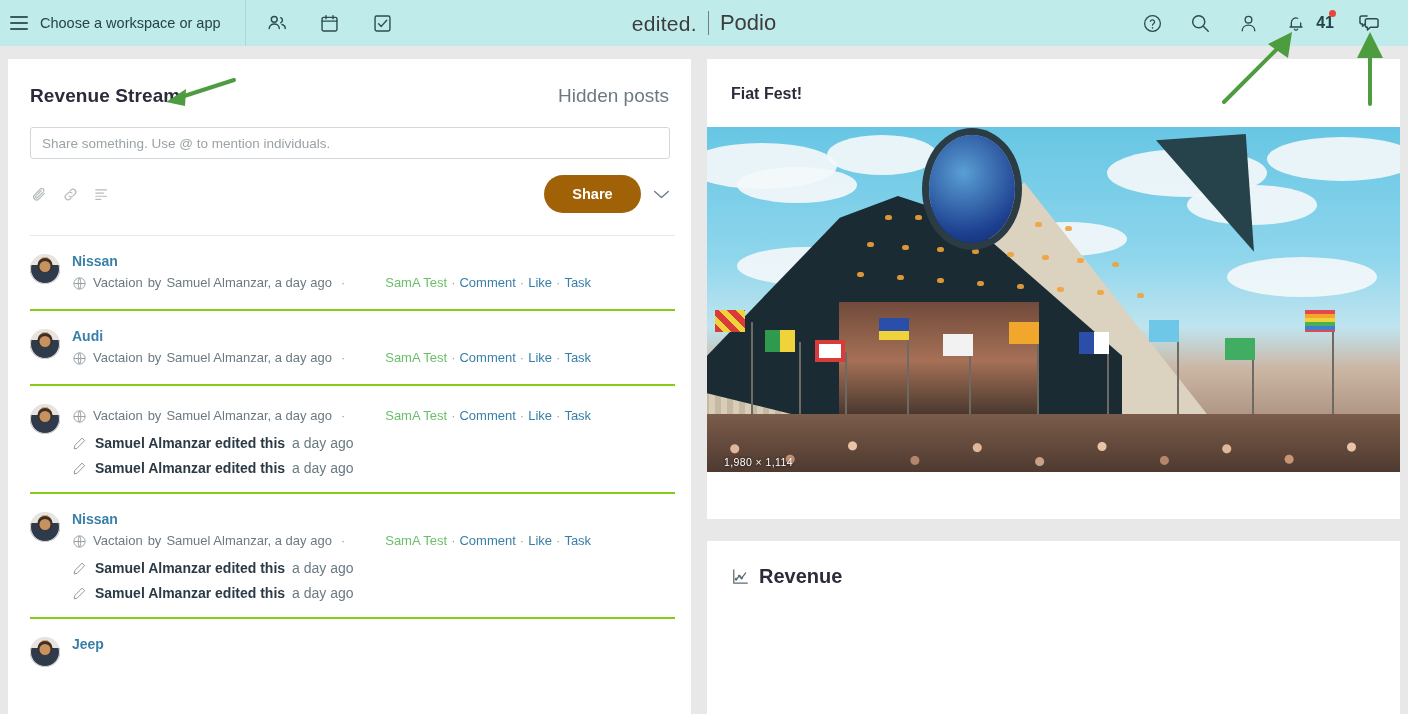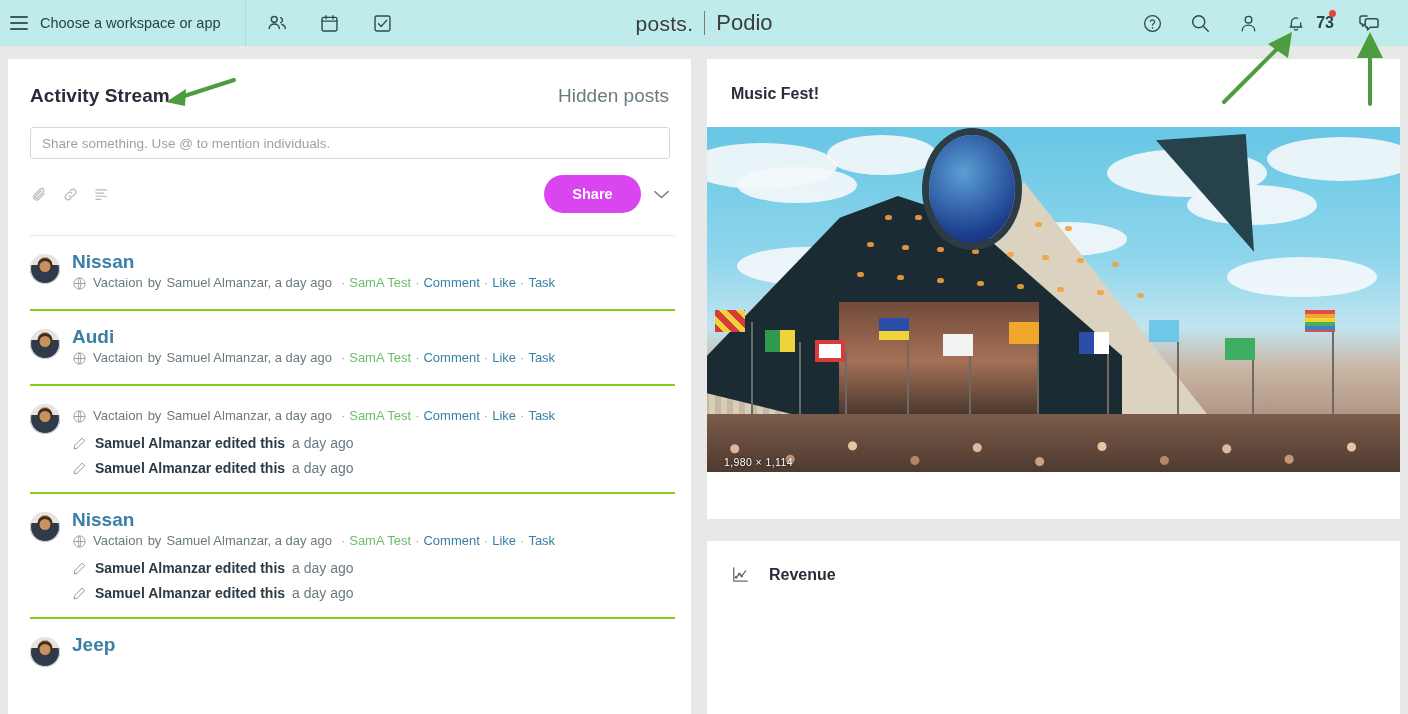--- a/index.html
+++ b/index.html
@@ -84,21 +84,21 @@
     font-size: 13.5px; color: #9aa3a8;
     width: 640px;
   }
   .share-row {
     display: flex; align-items: center; margin: 16px 18px 0 22px; width: 640px;
   }
   .compose-icons { display: flex; align-items: center; gap: 12px; color: #b6bbbe; }
   .compose-icons .ci { cursor: pointer; width: 19px; height: 19px; display:flex;align-items:center;justify-content:center;}
   .share-actions { margin-left: auto; display: flex; align-items: center; gap: 12px; }
   .share-btn {
-    background: #d946ef; color: #fff; border: none;
+    background: #a16207; color: #fff; border: none;
     border-radius: 19px; height: 38px; width: 97px;
     font-size: 14.5px; font-weight: bold; cursor: pointer;
     font-family: "Liberation Sans", sans-serif;
   }
   .share-caret { color: #6b7a82; cursor: pointer; font-size: 15px; }
 
   
   .feed { margin: 22px 18px 0 22px; width: 645px; }
   .feed-item { border-top: 2px solid #84cc16; padding: 17px 0 16px 0; display: flex; }
   .feed-item.first { border-top: 1px solid #e6e8e9; }
@@ -114,30 +114,30 @@
     content: ""; position: absolute; left: 50%; top: 14%;
     width: 15px; height: 14px; transform: translateX(-50%);
     border-radius: 50% 50% 45% 45%; background: #3b2f28;
   }
   .avatar::after {
     content: ""; position: absolute; left: 50%; top: 22%;
     width: 11px; height: 11px; transform: translateX(-50%);
     border-radius: 50%; background: #c8925f;
   }
   .fi-body { flex: 1; min-width: 0; }
-  .fi-title { font-size: 19px; color: #3a7fa8; font-weight: bold; line-height: 17px; cursor:pointer; }
+  .fi-title { font-size: 14px; color: #3a7fa8; font-weight: bold; line-height: 17px; cursor:pointer; }
   .fi-meta {
     display: flex; align-items: center; flex-wrap: wrap;
     font-size: 13px; color: #6b7a82; line-height: 20px; margin-top: 3px;
   }
   .globe { width: 15px; height: 15px; margin-right: 6px; flex: 0 0 15px; color: #9aa3a8; }
   .fi-meta .txt { margin-right: 5px; }
   .fi-meta .sep { margin: 0 4px; color: #9aa3a8; }
   .lnk { color: #3a7fa8; cursor: pointer; }
-  .lnk-green { color: #6cbf6a; cursor: pointer; }
+  .lnk-green { color: #6cbf6a; cursor: pointer; margin-left: 36px; }
   .edit-row {
     display: flex; align-items: center; font-size: 14px; margin-top: 9px; color: #2b3a45;
   }
   .pencil { width: 15px; height: 15px; margin-right: 8px; color: #8f9a9f; flex:0 0 15px;}
   .edit-name { font-weight: bold; color: #2b3a45; margin-right: 7px; }
   .edit-time { color: #6b7a82; }
 
   
   .widget { background: #fff; }
   .w-music { height: 460px; }
@@ -204,23 +204,23 @@
   }
   .photo-dims {
     position: absolute; left: 17px; bottom: 4px;
     font-size: 10.5px; color: #ffffff; letter-spacing: .4px;
     text-shadow: 0 0 3px rgba(0,0,0,.85);
     font-family: "Liberation Sans", sans-serif;
   }
 
   .w-rev { margin-top: 22px; height: 175px; }
   .rev-title {
-    display: flex; align-items: center; gap: 19px;
+    display: flex; align-items: center; gap: 9px;
     padding: 24px 24px 0 24px;
-    font-size: 16px; font-weight: bold; color: #2b2b3a;
+    font-size: 20px; font-weight: bold; color: #2b2b3a;
   }
   .rev-icon { width: 19px; height: 19px; color: #5c6b73; }
   .rev-table { margin: 20px 24px 0 24px; }
   .rev-sum {
     display: flex; align-items: center; background: #f4f5f6;
     height: 40px; padding: 0 13px; font-size: 13.5px; color: #3c4a52;
   }
   .rev-sum .val { margin-left: auto; font-weight: bold; color: #232d33; font-size: 13.5px; }
   .rev-row { display: flex; align-items: center; height: 33px; padding: 0 13px; }
   .rev-date { width: 86px; font-size: 13px; color: #4b5a63; text-align: right; margin-right: 14px; }
@@ -262,21 +262,21 @@
         <svg width="21" height="21" viewBox="0 0 24 24" fill="none" stroke="currentColor" stroke-width="1.6" stroke-linecap="round" stroke-linejoin="round">
           <rect x="3.5" y="3.5" width="17" height="17" rx="1.8"></rect>
             <path d="M7.5 12.2l3.1 3.1 6.2-7"></path>
         </svg>
       </div>
     </div>
   </div>
 
   <div class="brand">
     <div class="brand-inner">
-      <div class="brand-citrix">posts.</div>
+      <div class="brand-citrix">edited.</div>
       <div class="brand-bar"></div>
       <div class="brand-podio">Podio</div>
     </div>
   </div>
 
   <div class="tb-right">
     <div class="tb-icon">
       <svg width="21" height="21" viewBox="0 0 24 24" fill="none" stroke="currentColor" stroke-width="1.5" stroke-linecap="round" stroke-linejoin="round">
         <circle cx="12" cy="12" r="9"></circle>
           <path d="M9.6 9.4a2.5 2.5 0 0 1 4.8.9c0 1.7-2.4 2-2.4 3.5"></path>
@@ -298,36 +298,36 @@
     <div class="bell-wrap">
       <div class="tb-icon">
         <svg width="20" height="20" viewBox="0 0 24 24" fill="none" stroke="currentColor" stroke-width="1.6" stroke-linecap="round" stroke-linejoin="round">
           <path d="M6.4 16.5v-5a5.6 5.6 0 0 1 7.6-5.2"></path>
             <path d="M17.6 11.9v4.6"></path>
           <path d="M4.8 16.8h14.4"></path>
             <path d="M10.2 19.4a2 2 0 0 0 3.6 0"></path>
         </svg>
       </div>
       <div class="bell-dot"></div>
-      <div class="bell-count">73</div>
+      <div class="bell-count">41</div>
     </div>
     <div class="tb-icon">
       <svg width="24" height="22" viewBox="0 0 26 22" fill="none" stroke="currentColor" stroke-width="1.6" stroke-linecap="round" stroke-linejoin="round">
         <path d="M11 3.3H5.2a2 2 0 0 0-2 2V10a2 2 0 0 0 2 2H6v2.6L8.7 12"></path>
         <path d="M12.2 6.4h8.6a2 2 0 0 1 2 2v5.2a2 2 0 0 1-2 2h-6.3l-3.2 3v-3h-.3a2 2 0 0 1-2-2V8.4a2 2 0 0 1 2-2z"></path>
       </svg>
     </div>
   </div>
 </div>
 
 <div class="page">
 
   <div class="col-left">
     <div class="as-head">
-      <div class="as-title">Activity Stream</div>
+      <div class="as-title">Revenue Stream</div>
       <div class="hidden-posts">Hidden posts</div>
     </div>
 
     <div class="share-box">Share something. Use @ to mention individuals.</div>
 
     <div class="share-row">
       <div class="compose-icons">
         <div class="ci">
           <svg width="17" height="17" viewBox="0 0 24 24" fill="none" stroke="currentColor" stroke-width="1.7" stroke-linecap="round" stroke-linejoin="round">
             <path d="M19 10.5l-8 8a4.2 4.2 0 0 1-6-6l8.3-8.3a2.9 2.9 0 0 1 4.1 4.1l-8.3 8.3a1.6 1.6 0 0 1-2.3-2.3l7.6-7.6"></path>
@@ -480,21 +480,21 @@
           <div class="fi-body">
             <div class="fi-title">Jeep</div>
           </div>
         </div>
       </div>
   </div>
 
   <div class="col-right">
 
     <div class="widget w-music">
-      <div class="w-title">Music Fest!</div>
+      <div class="w-title">Fiat Fest!</div>
       <div class="photo">
         <div class="cloud" style="left:-20px;  top:16px;  width:150px; height:46px;"></div>
         <div class="cloud" style="left:30px;   top:40px;  width:120px; height:36px;"></div>
         <div class="cloud" style="left:120px;  top:8px;   width:110px; height:40px;"></div>
         <div class="cloud" style="left:400px;  top:22px;  width:160px; height:48px;"></div>
         <div class="cloud" style="left:480px;  top:58px;  width:130px; height:40px;"></div>
         <div class="cloud" style="left:560px;  top:10px;  width:150px; height:44px;"></div>
         <div class="cloud" style="left:300px;  top:95px;  width:120px; height:34px;"></div>
         <div class="cloud" style="left:30px;   top:120px; width:140px; height:38px;"></div>
         <div class="cloud" style="left:520px;  top:130px; width:150px; height:40px;"></div>

